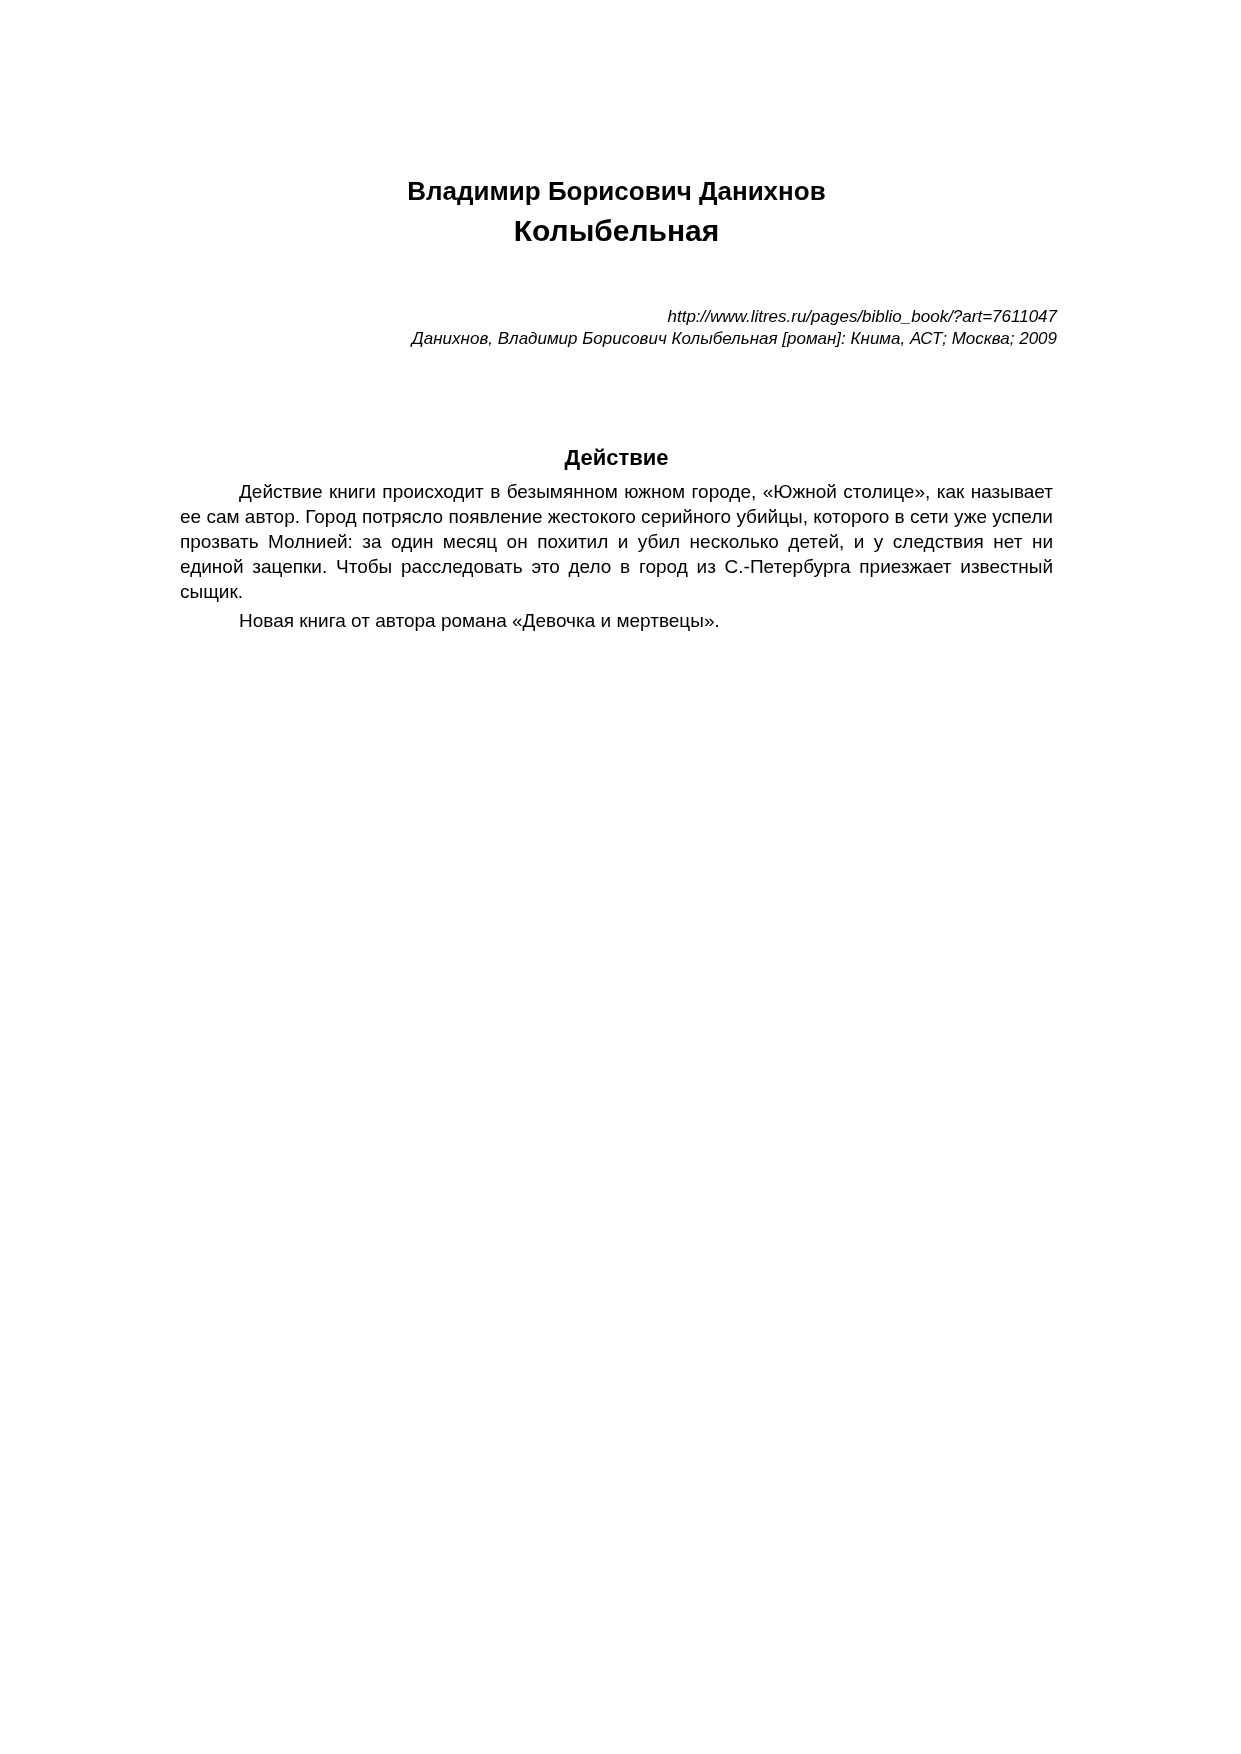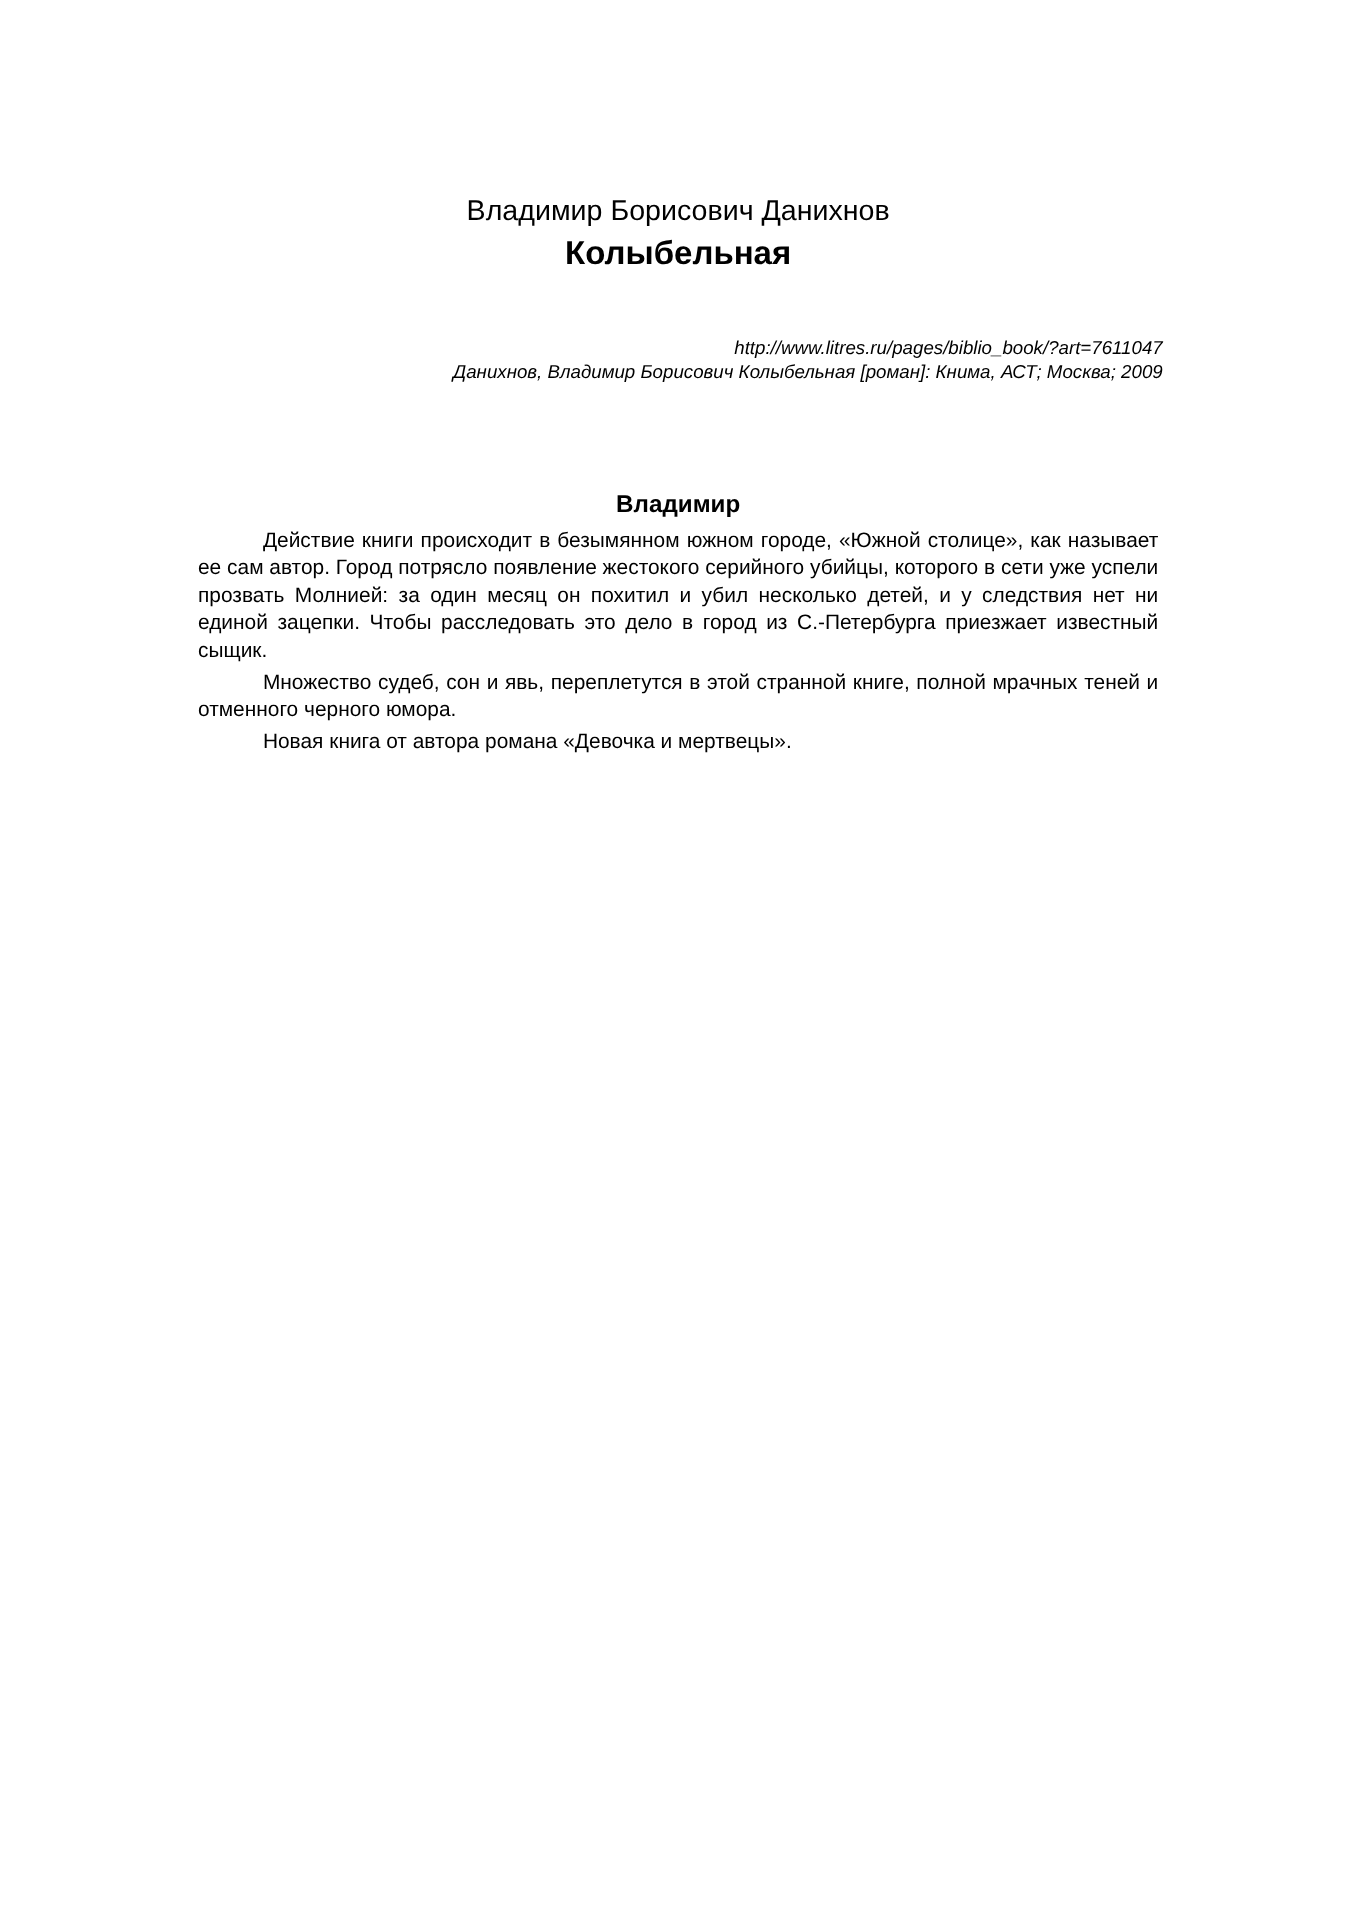--- a/index.html
+++ b/index.html
@@ -20,21 +20,21 @@
       left: 176px;
       top: 0;
       width: 881px;
     }
     .author {
       position: absolute;
       top: 175px;
       left: 0;
       width: 881px;
       text-align: center;
-      font-weight: normal;
+      font-weight: bold;
       font-size: 26px;
       line-height: 32px;
     }
     .book-title {
       position: absolute;
       top: 210px;
       left: 0;
       width: 881px;
       text-align: center;
       font-weight: bold;
@@ -81,20 +81,19 @@
 
 <div class="page">
   <div class="author">Владимир Борисович Данихнов</div>
   <div class="book-title">Колыбельная</div>
 
   <div class="meta">
     <div>http://www.litres.ru/pages/biblio_book/?art=7611047</div>
     <div>Данихнов, Владимир Борисович Колыбельная [роман]: Книма, АСТ; Москва; 2009</div>
   </div>
 
-  <div class="annotation-heading">Владимир</div>
+  <div class="annotation-heading">Действие</div>
 
   <div class="annotation-body">
     <p>Действие книги происходит в безымянном южном городе, «Южной столице», как называет ее сам автор. Город потрясло появление жестокого серийного убийцы, которого в сети уже успели прозвать Молнией: за один месяц он похитил и убил несколько детей, и у следствия нет ни единой зацепки. Чтобы расследовать это дело в город из С.-Петербурга приезжает известный сыщик.</p>
-    <p>Множество судеб, сон и явь, переплетутся в этой странной книге, полной мрачных теней и отменного черного юмора.</p>
     <p>Новая книга от автора романа «Девочка и мертвецы».</p>
   </div>
 </div>
 
 </body></html>

